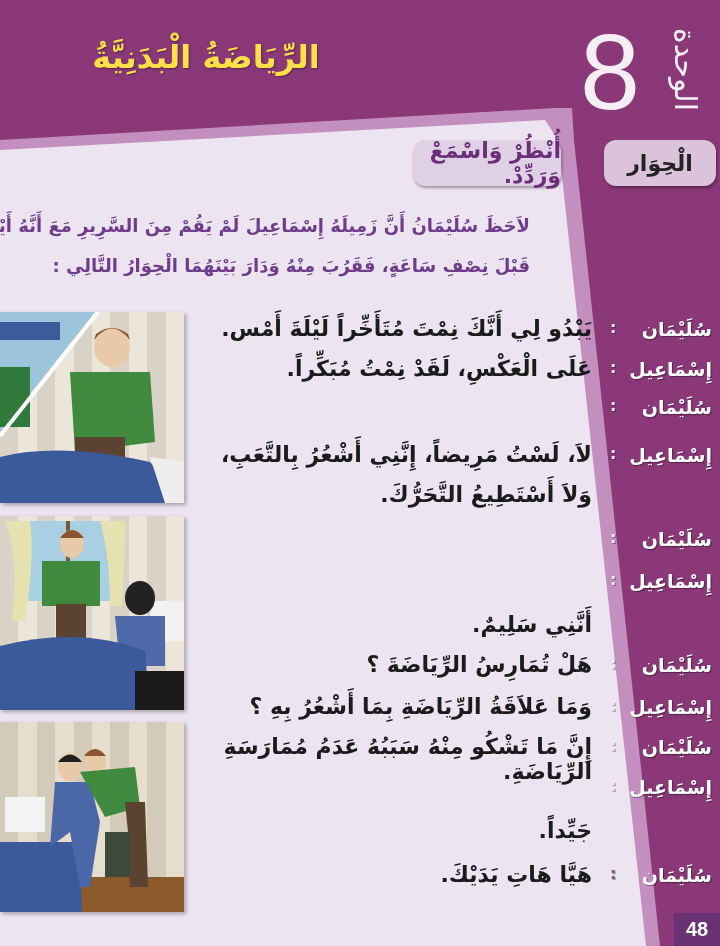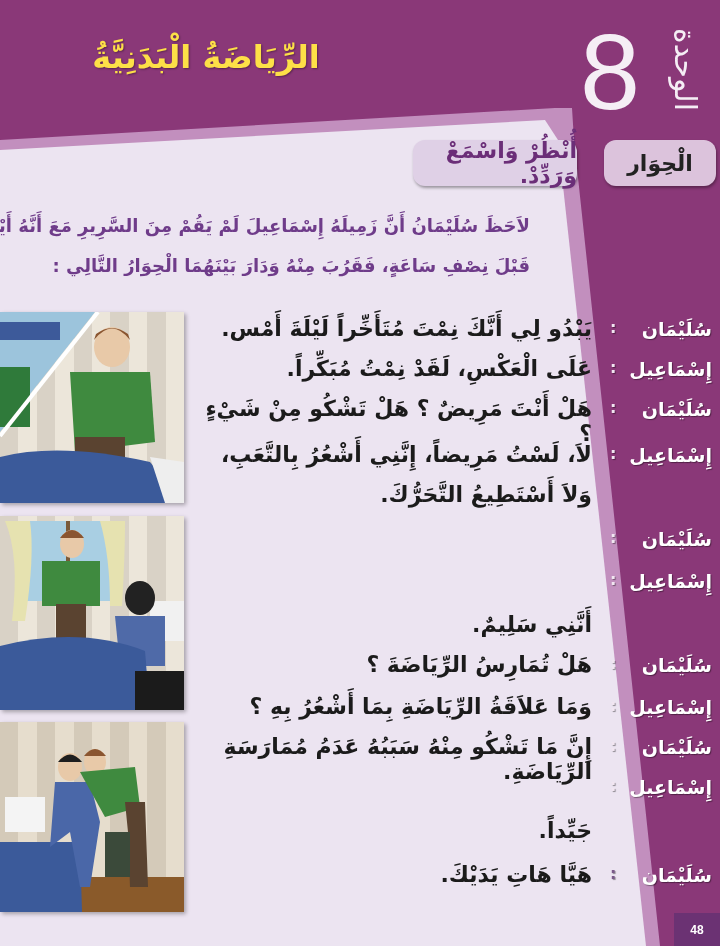--- a/index.html
+++ b/index.html
@@ -40,21 +40,21 @@
     font-size: 32px; font-weight: bold; color: #fde047;
     text-shadow: 1px 1px 2px rgba(0,0,0,0.35);
   }
   .pill {
     position: absolute; height: 46px; border-radius: 12px;
     display: flex; align-items: center; justify-content: center;
     direction: rtl; font-weight: bold; font-size: 22px;
     box-shadow: 1px 2px 3px rgba(0,0,0,0.35);
   }
   .pill-dialog { left: 604px; top: 140px; width: 112px; background: #dcc3dc; color: #222; }
-  .pill-instr { left: 413px; top: 140px; width: 164px; background: #dfd0e6; color: #6b2e78; }
+  .pill-instr { left: 413px; top: 140px; width: 148px; background: #dfd0e6; color: #6b2e78; }
   .intro {
     position: absolute; right: 190px; left: -20px; top: 206px;
     direction: rtl; text-align: right;
     font-size: 18px; font-weight: bold; color: #6f3c8a; line-height: 40px;
     white-space: nowrap;
   }
   .intro span { display: block; }
   .dialog-row {
     position: absolute; left: 190px; right: 0;
     direction: rtl; display: flex; align-items: baseline; height: 40px;
@@ -77,21 +77,21 @@
   }
   .panel-1 { top: 312px; height: 191px;
     background: linear-gradient(90deg, #d9d2c6 0 10%, #ece6da 10% 20%, #d9d2c6 20% 30%, #ece6da 30% 40%, #d9d2c6 40% 50%, #ece6da 50% 60%, #d9d2c6 60% 70%, #ece6da 70% 80%, #d9d2c6 80% 90%, #ece6da 90%); }
   .panel-2 { top: 516px; height: 194px;
     background: linear-gradient(90deg, #d9d2c6 0 10%, #ece6da 10% 20%, #d9d2c6 20% 30%, #ece6da 30% 40%, #d9d2c6 40% 50%, #ece6da 50% 60%, #d9d2c6 60% 70%, #ece6da 70% 80%, #d9d2c6 80% 90%, #ece6da 90%); }
   .panel-3 { top: 722px; height: 190px;
     background: linear-gradient(90deg, #d4cab9 0 10%, #e6ddcd 10% 20%, #d4cab9 20% 30%, #e6ddcd 30% 40%, #d4cab9 40% 50%, #e6ddcd 50% 60%, #d4cab9 60% 70%, #e6ddcd 70% 80%, #d4cab9 80% 90%, #e6ddcd 90%); }
   .page-number {
     position: absolute; left: 674px; top: 913px; width: 46px; height: 33px;
     background: #6b3273; color: #ffffff;
-    font-family: "Liberation Sans", sans-serif; font-weight: bold; font-size: 12px;
+    font-family: "Liberation Sans", sans-serif; font-weight: bold; font-size: 20px;
     display: flex; align-items: center; justify-content: center;
   }
 </style>
 </head>
 <body>
 
 <div class="page-bg"></div>
 <div class="strip"></div>
 <div class="paper"></div>
 
@@ -120,21 +120,20 @@
         <span>إِسْمَاعِيل</span>
         <span class="colon">:</span>
       </div>
     <div class="line-text">عَلَى الْعَكْسِ، لَقَدْ نِمْتُ مُبَكِّراً.</div>
   </div>
   <div class="dialog-row" style="top:396px">
     <div class="speaker">
         <span>سُلَيْمَان</span>
         <span class="colon">:</span>
       </div>
-    <div class="line-text">هَلْ أَنْتَ مَرِيضٌ ؟ هَلْ تَشْكُو مِنْ شَيْءٍ ؟</div>
   </div>
   <div class="dialog-row" style="top:442px">
     <div class="speaker">
         <span>إِسْمَاعِيل</span>
         <span class="colon">:</span>
       </div>
     <div class="line-text">لاَ، لَسْتُ مَرِيضاً، إِنَّنِي أَشْعُرُ بِالتَّعَبِ،</div>
   </div>
   <div class="dialog-row" style="top:482px">
     <div class="speaker">

